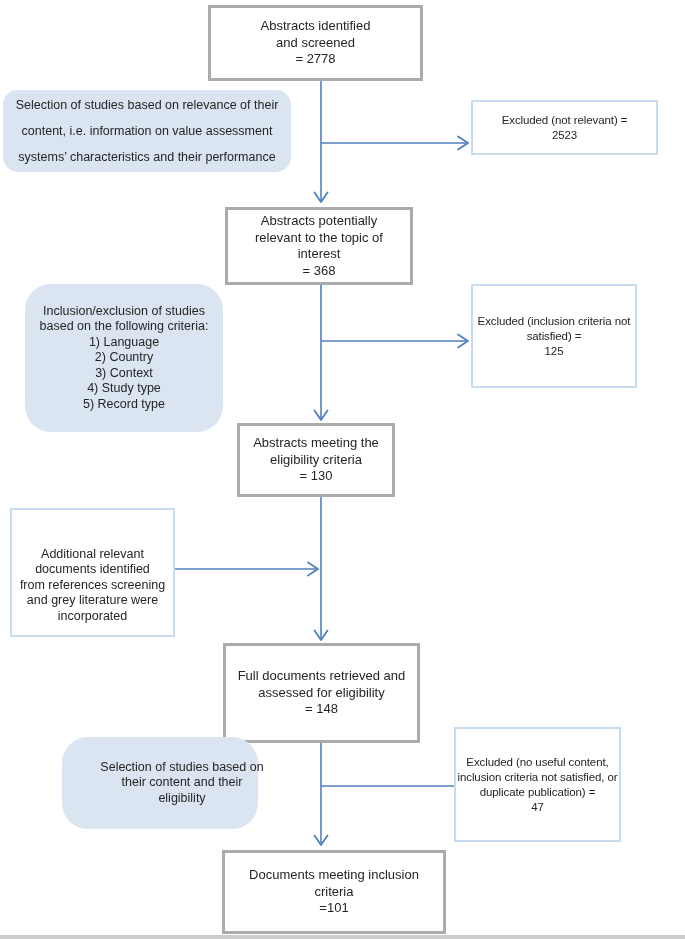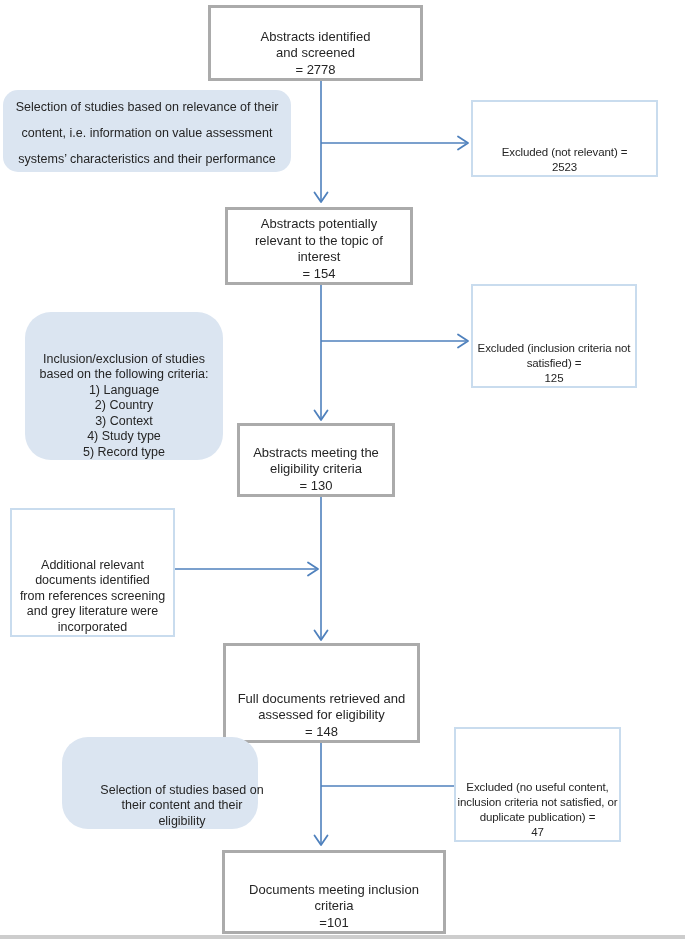--- a/index.html
+++ b/index.html
@@ -12,21 +12,21 @@
     position: relative;
     width: 685px;
     height: 939px;
     background: #ffffff;
     overflow: hidden;
   }
   .fc-box {
     position: absolute;
     box-sizing: border-box;
     display: flex;
-    align-items: flex-end;
+    align-items: center;
     justify-content: center;
     text-align: center;
     background: #ffffff;
     color: var(--text, #252525);
   }
   .fc-text {
     white-space: pre;
     line-height: 16px;
   }
   .main-box {
@@ -46,25 +46,25 @@
   }
   .input-box .fc-text { line-height: 15.5px; margin-top: 26px; }
   .note-box {
     background: var(--note-fill, #dbe5f1);
     border: none;
     font-size: 12.5px;
   }
   .note-box .fc-text { line-height: 15.5px; }
   #note-relevance { border-radius: 15px; }
   #note-relevance .fc-text { line-height: 26px; }
-  #note-criteria { border-radius: 26px; margin-top: 28px; }
+  #note-criteria { border-radius: 26px; }
   #note-selection { border-radius: 26px; padding-left: 44px; }
   #box-identified      { left: 208px; top: 5px;   width: 215px; height: 76px; }
   #note-relevance      { left: 3px;   top: 90px;  width: 288px; height: 82px; }
-  #box-excluded-1      { left: 471px; top: 100px; width: 187px; height: 77px; }
+  #box-excluded-1      { left: 471px; top: 100px; width: 187px; height: 55px; }
   #box-potentially     { left: 225px; top: 207px; width: 188px; height: 78px; }
   #note-criteria       { left: 25px;  top: 284px; width: 198px; height: 148px; }
   #box-excluded-2      { left: 471px; top: 284px; width: 166px; height: 104px; }
   #box-eligibility     { left: 237px; top: 423px; width: 158px; height: 74px; }
   #box-additional      { left: 10px;  top: 508px; width: 165px; height: 129px; }
   #box-full-documents  { left: 223px; top: 643px; width: 197px; height: 100px; }
   #note-selection      { left: 62px;  top: 737px; width: 196px; height: 92px; }
   #box-excluded-3      { left: 454px; top: 727px; width: 167px; height: 115px; }
   #box-inclusion       { left: 222px; top: 850px; width: 224px; height: 84px; }
   #arrow-layer {
@@ -148,21 +148,21 @@
 
   <div id="box-excluded-1" class="fc-box excluded-box">
     <div class="fc-text">Excluded (not relevant) =
 2523</div>
   </div>
 
   <div id="box-potentially" class="fc-box main-box">
     <div class="fc-text">Abstracts potentially
 relevant to the topic of
 interest
-= 154</div>
+= 368</div>
   </div>
 
   <div id="note-criteria" class="fc-box note-box">
     <div class="fc-text">Inclusion/exclusion of studies
 based on the following criteria:
 1) Language
 2) Country
 3) Context
 4) Study type
 5) Record type</div>

